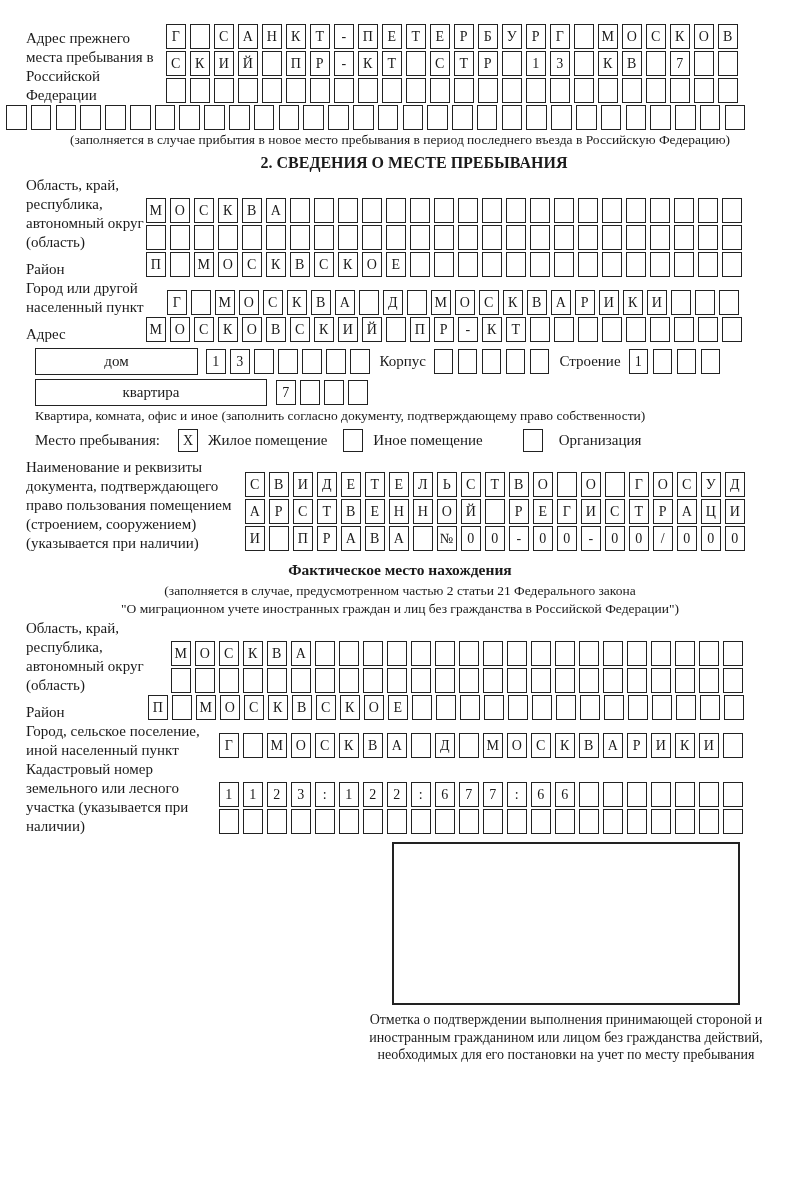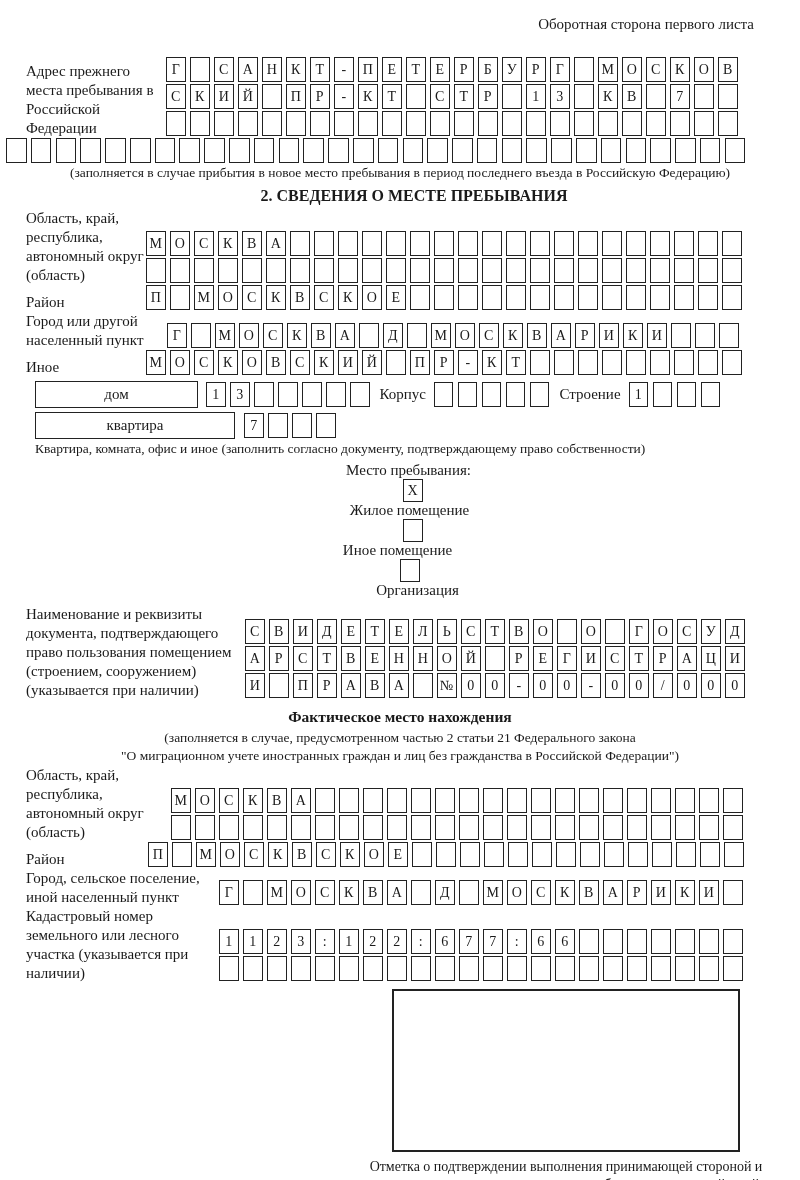--- a/index.html
+++ b/index.html
@@ -22,43 +22,42 @@
   .caption{font-size:13.5px;line-height:16px;margin:2px 0;}
   .caption.center{text-align:center;}
   .caption.left{margin-left:35px;}
   .h2{font-weight:bold;text-align:center;font-size:16px;margin:6px 0 4px 0;padding-left:28px;}
   .h3{font-weight:bold;text-align:center;font-size:15.5px;margin:8px 0 4px 0;}
 
   .house-row,.apt-row{display:flex;align-items:center;margin-left:35px;margin-top:4px;margin-bottom:2px;}
   .widebox{border:1.7px solid #222;height:27px;box-sizing:border-box;display:flex;
            align-items:center;justify-content:center;font-size:15px;flex:none;}
   .widebox.house{width:163px;margin-right:8px;}
-  .widebox.apt{width:200px;margin-right:9px;}
+  .widebox.apt{width:232px;margin-right:9px;}
   .inlbl{font-size:15px;margin:0 8px 0 10px;flex:none;}
   .house-row .boxrow,.apt-row .boxrow{margin-bottom:0;}
 
-  .stay-row{display:flex;align-items:center;margin-left:35px;margin-top:5px;font-size:15px;flex-direction:column;}
+  .stay-row{display:flex;align-items:center;margin-left:35px;margin-top:5px;font-size:15px;}
   .checkbox{width:20px;height:23px;border:1.6px solid #222;box-sizing:border-box;flex:none;
             display:flex;align-items:center;justify-content:center;font-size:14px;}.stay-row .gap10{margin-right:10px}
   .stay-row .gap18{margin-right:18px}.stay-row .gap26{margin-right:16px}
   .stay-row .gap40{margin-right:40px}.stay-row .gap16{margin-right:16px}
   .choose-note{margin-left:35px;width:560px;text-align:center;font-size:13px;line-height:16px;}
 
   .doc-block{margin-top:6px;}
   .mt14{margin-top:14px;}
 
   .stamp-box{margin:6px 0 0 392px;width:348px;height:163px;border:2px solid #222;box-sizing:border-box;}
   .stamp-note{margin:6px 0 0 366px;width:400px;text-align:center;font-size:14px;line-height:17.5px;}
 </style>
 </head>
 <body>
 
 <div class="page">
 
-  <div class="side-note">Оборотная сторона первого листа</div>
 
   <div class="block" style="margin-top:24px;">
     <div class="lbl w140">Адрес прежнего места пребывания в Российской Федерации</div>
     <div>
       <div class="boxrow">
           <span class="cbox">Г</span>
           <span class="cbox"></span>
           <span class="cbox">С</span>
           <span class="cbox">А</span>
           <span class="cbox">Н</span>
@@ -287,21 +286,21 @@
         <span class="cbox">И</span>
         <span class="cbox">К</span>
         <span class="cbox">И</span>
         <span class="cbox"></span>
         <span class="cbox"></span>
         <span class="cbox"></span>
       </div>
   </div>
 
   <div class="block">
-    <div class="lbl w120">Иное</div>
+    <div class="lbl w120">Адрес</div>
     <div class="boxrow">
         <span class="cbox">М</span>
         <span class="cbox">О</span>
         <span class="cbox">С</span>
         <span class="cbox">К</span>
         <span class="cbox">О</span>
         <span class="cbox">В</span>
         <span class="cbox">С</span>
         <span class="cbox">К</span>
         <span class="cbox">И</span>

